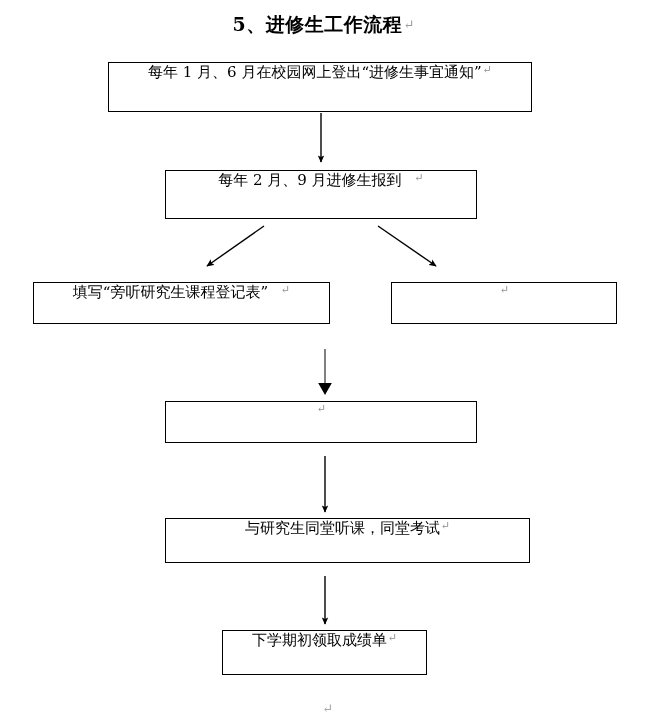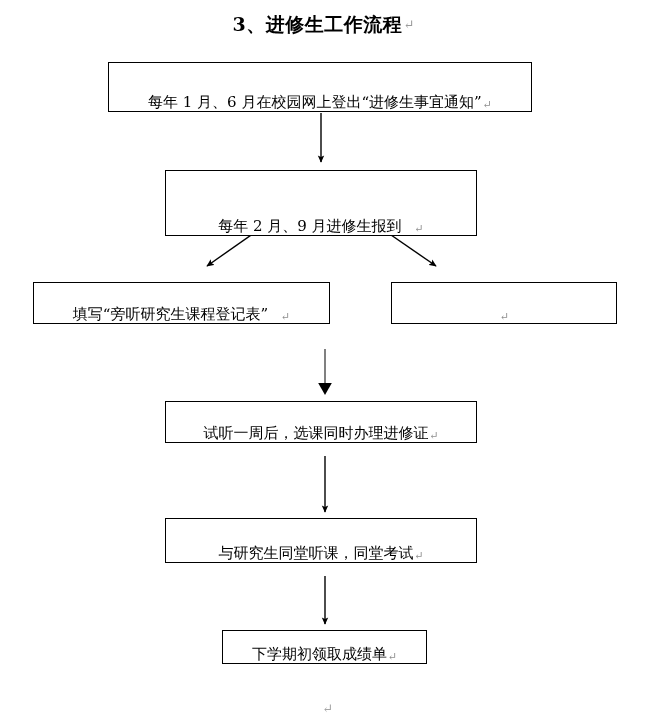--- a/index.html
+++ b/index.html
@@ -45,21 +45,21 @@
     margin-left: 1px;
   }
 
   
   .node {
     position: absolute;
     box-sizing: border-box;
     border: 1.6px solid #000000;
     background: #ffffff;
     display: flex;
-    align-items: flex-end;
+    align-items: flex-start;
     justify-content: center;
     font-family: "DejaVu Serif", "Liberation Serif", serif;
     font-size: 15px;
     line-height: 1.2;
     white-space: nowrap;
     padding: 0 6px;
   }
   .node .pmark {
     font-size: 11px;
     color: #8f8f8f;
@@ -86,21 +86,21 @@
     font-size: 13px;
     color: #a5a5a5;
   }
 </style>
 </head>
 <body>
 
 <div id="flow-canvas">
 
   <div class="doc-title">
-    <span>3、进修生工作流程</span><span class="pmark">↵</span>
+    <span>5、进修生工作流程</span><span class="pmark">↵</span>
   </div>
 
   <svg class="connectors" viewBox="0 0 647 716" xmlns="http://www.w3.org/2000/svg">
     <defs>
       <marker id="arrowBlack" viewBox="0 0 10 10" refX="9" refY="5" markerWidth="5.2" markerHeight="5.2" orient="auto-start-reverse">
         <path d="M 0 0.6 L 10 5 L 0 9.4 L 2.1 5 Z" fill="#000000"></path>
       </marker>
       <marker id="arrowBlackDiag" viewBox="0 0 10 10" refX="9" refY="5" markerWidth="5.4" markerHeight="5.4" orient="auto-start-reverse">
         <path d="M 0 0.6 L 10 5 L 0 9.4 L 2.1 5 Z" fill="#000000"></path>
       </marker>
@@ -130,44 +130,43 @@
     <g>
       <line x1="325" y1="576" x2="325" y2="624" stroke="#000000" stroke-width="1.4" marker-end="url(#arrowBlack)"></line>
     </g>
   </svg>
 
   <div class="node" style="left:108px; top:62px; width:424px; height:50px;">
     <span>每年 1 月、6 月在校园网上登出“进修生事宜通知”</span>
       <span class="pmark">↵</span>
   </div>
 
-  <div class="node" style="left:165px; top:170px; width:312px; height:66px;gap:12px;">
+  <div class="node" style="left:165px; top:170px; width:312px; height:49px;gap:12px;">
     <span>每年 2 月、9 月进修生报到</span>
       <span class="pmark">↵</span>
   </div>
 
   <div class="node" style="left:33px; top:282px; width:297px; height:42px;gap:12px;">
     <span>填写“旁听研究生课程登记表”</span>
       <span class="pmark">↵</span>
   </div>
 
   <div class="node" style="left:391px; top:282px; width:226px; height:42px;">
       <span class="pmark">↵</span>
   </div>
 
   <div class="node" style="left:165px; top:401px; width:312px; height:42px;">
-    <span>试听一周后，选课同时办理进修证</span>
       <span class="pmark">↵</span>
   </div>
 
-  <div class="node" style="left:165px; top:518px; width:312px; height:45px;">
+  <div class="node" style="left:165px; top:518px; width:365px; height:45px;">
     <span>与研究生同堂听课，同堂考试</span>
       <span class="pmark">↵</span>
   </div>
 
-  <div class="node" style="left:222px; top:630px; width:205px; height:34px;">
+  <div class="node" style="left:222px; top:630px; width:205px; height:45px;">
     <span>下学期初领取成绩单</span>
       <span class="pmark">↵</span>
   </div>
 
   <div class="tail-mark">↵</div>
 
 </div>
 
 </body></html>

